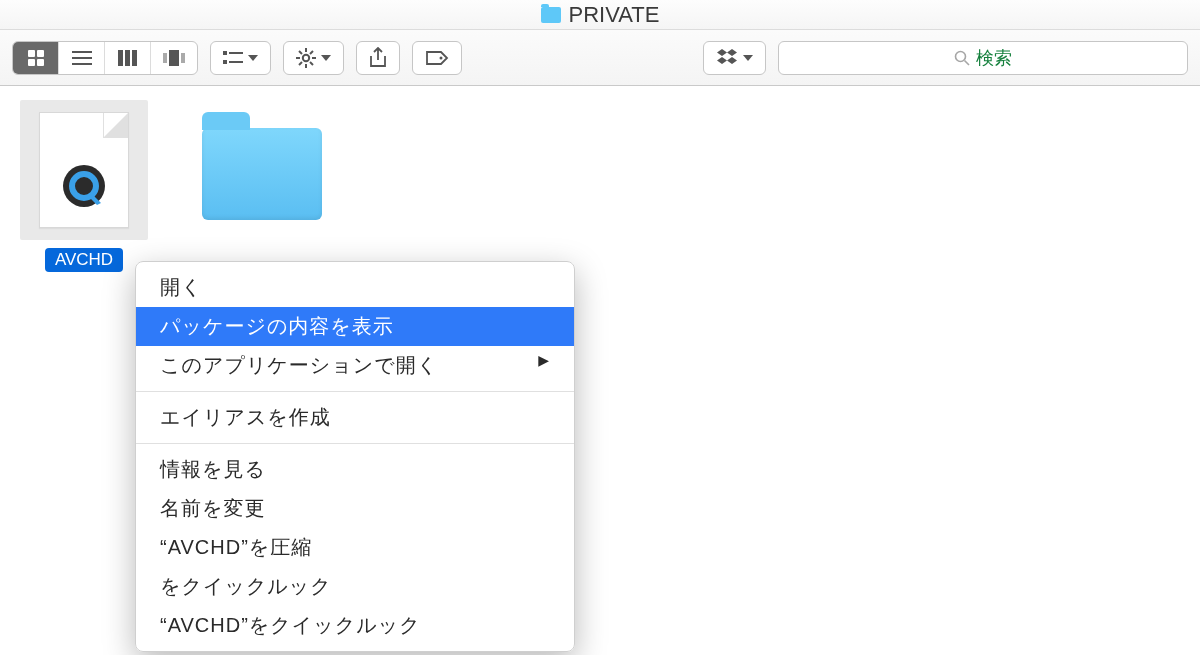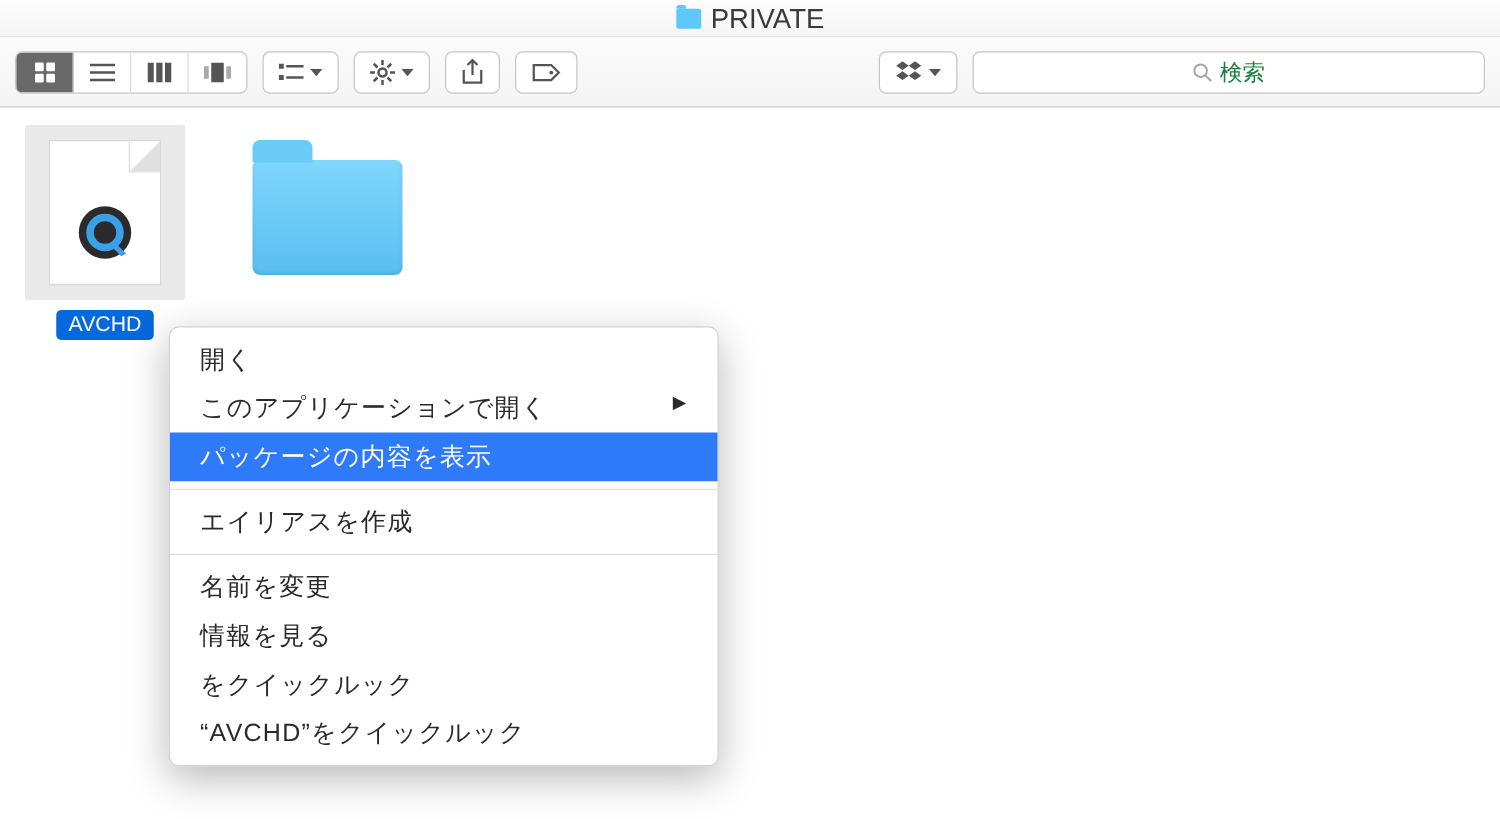--- a/index.html
+++ b/index.html
@@ -156,37 +156,40 @@
 
     <div class="file" style="margin-top:28px;">
       <div class="folder-big"></div>
     </div>
   </div>
 
   <div class="ctx">
     <div class="mi">
         <span>開く</span>
       </div>
+    <div class="mi hl">
+        <span>パッケージの内容を表示</span>
+      </div>
     <div class="mi">
         <span>このアプリケーションで開く</span>
         <span class="arrow">▶</span>
-      </div>
-    <div class="mi hl">
-        <span>パッケージの内容を表示</span>
       </div>
     <div class="sep"></div>
     <div class="mi">
         <span>エイリアスを作成</span>
       </div>
     <div class="sep"></div>
     <div class="mi">
+        <span>情報を見る</span>
+      </div>
+    <div class="mi">
         <span>名前を変更</span>
       </div>
     <div class="mi">
-        <span>情報を見る</span>
+        <span>“AVCHD”を圧縮</span>
       </div>
     <div class="mi">
         <span>をクイックルック</span>
       </div>
     <div class="mi">
         <span>“AVCHD”をクイックルック</span>
       </div>
 
   </div>
 </div>

